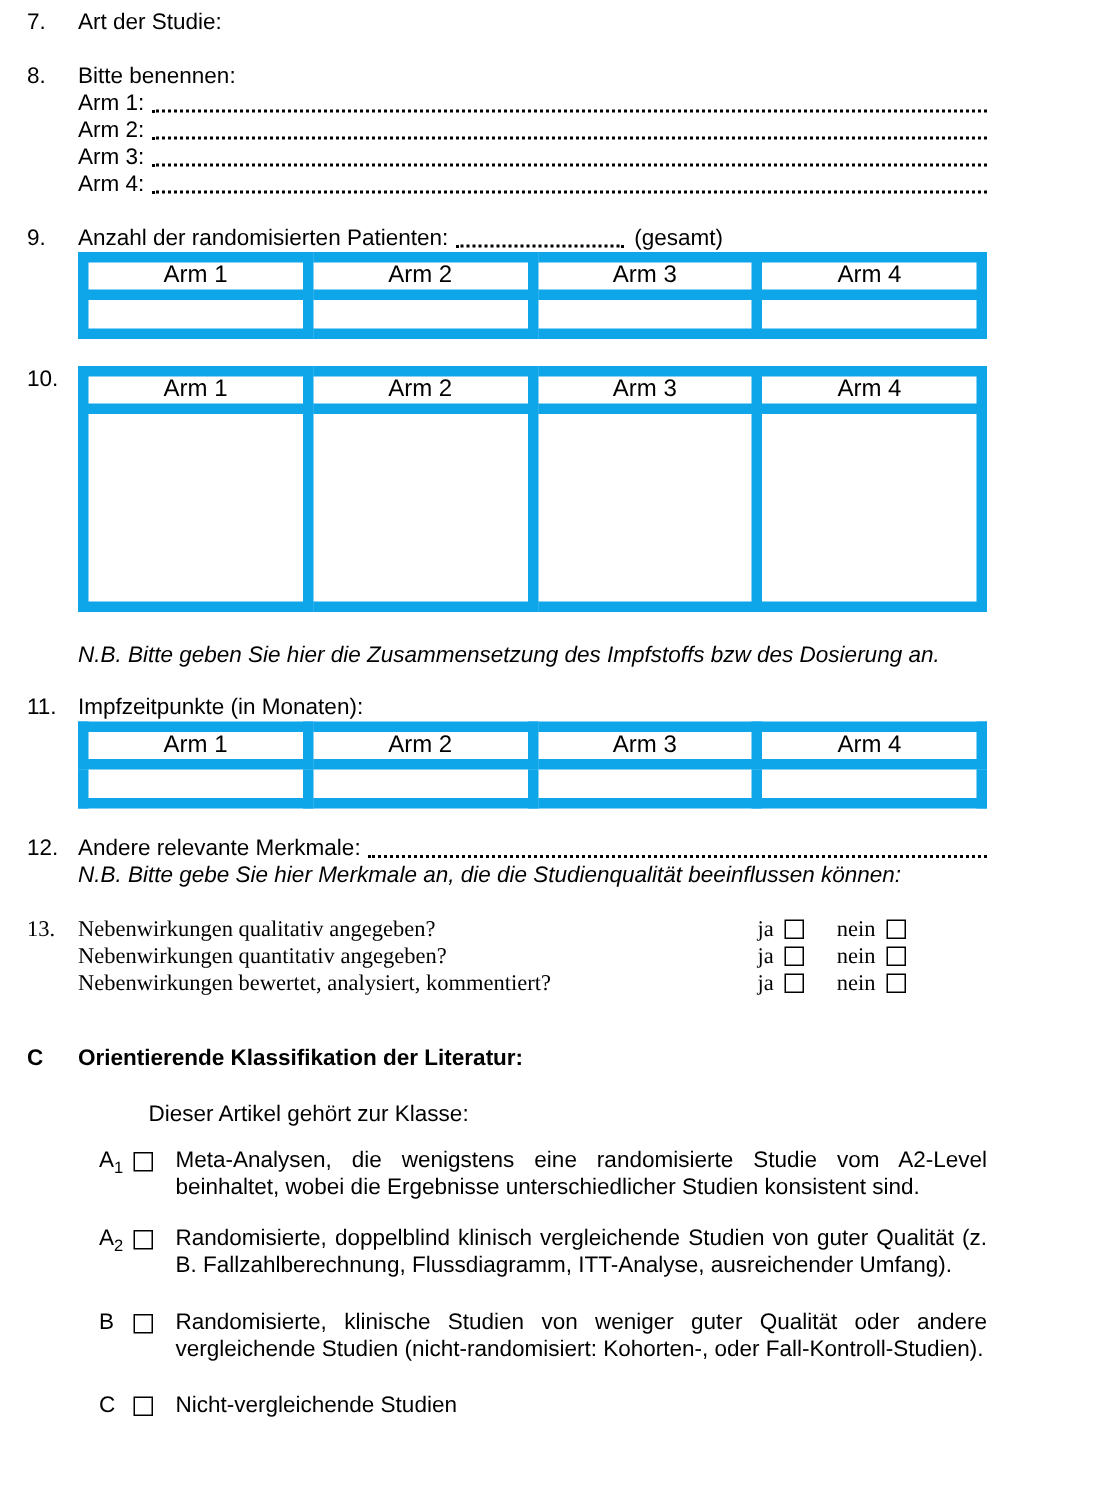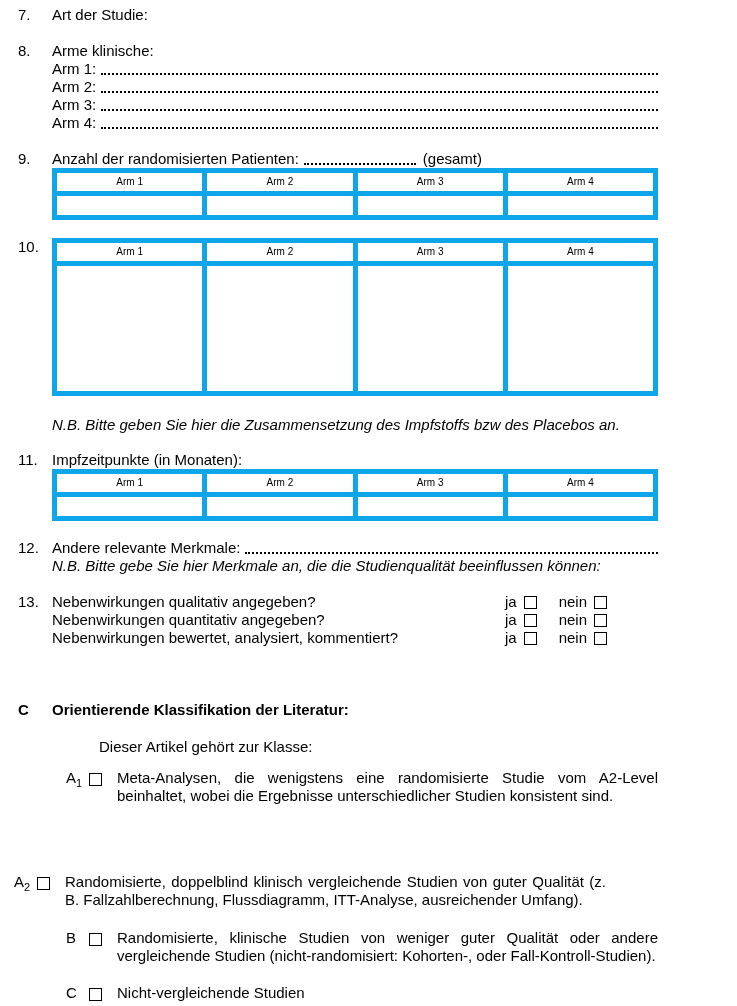--- a/index.html
+++ b/index.html
@@ -30,22 +30,22 @@
     border-bottom:2px dotted #000;
     margin-bottom:3px; margin-left:5px;
   }
   .leader-fixed { flex:0 0 112px; }
   .suffix { margin-left:7px; white-space:nowrap; }
   table.arm-table {
     width:606px; border-collapse:collapse; table-layout:fixed;
     margin-top:0px;
   }
   table.arm-table td {
-    border:5px solid #0ea5e9; padding:0 4px;
-    font-size:10px;
+    border:7px solid #0ea5e9; padding:0 4px;
+    font-size:16px;
   }
   td.hdr { text-align:center; height:17px; }
   td.cell { height:19px; }
   td.cell-tall { height:125px; vertical-align:top; }
   .note { font-style:italic; }
   .note-gap { margin-top:20px; }
   .q13-row { display:flex; }
   .q13-q { flex:0 0 453px; }
   .q13-yes { white-space:nowrap; }
   .q13-no { white-space:nowrap; margin-left:22px; }
@@ -66,21 +66,21 @@
 <div class="item mb-lg">
   <div class="item-num">7.</div>
   <div class="item-body">
     <div>Art der Studie:</div>
   </div>
 </div>
 
 <div class="item mb-lg">
   <div class="item-num">8.</div>
   <div class="item-body">
-    <div>Arme klinische:</div>
+    <div>Bitte benennen:</div>
     <div class="dotrow">
       <span>Arm 1:</span>
       <span class="leader"></span>
     </div>
     <div class="dotrow">
       <span>Arm 2:</span>
       <span class="leader"></span>
     </div>
     <div class="dotrow">
       <span>Arm 3:</span>
@@ -132,21 +132,21 @@
         <td class="hdr">Arm 4</td>
       </tr>
       <tr>
         <td class="cell-tall"></td>
         <td class="cell-tall"></td>
         <td class="cell-tall"></td>
         <td class="cell-tall"></td>
       </tr>
     </tbody>
       </table>
-    <div class="note note-gap">N.B. Bitte geben Sie hier die Zusammensetzung des Impfstoffs bzw des Placebos an.</div>
+    <div class="note note-gap">N.B. Bitte geben Sie hier die Zusammensetzung des Impfstoffs bzw des Dosierung an.</div>
   </div>
 </div>
 
 <div class="item mb-lg">
   <div class="item-num">11.</div>
   <div class="item-body">
     <div>Impfzeitpunkte (in Monaten):</div>
     <table class="arm-table">
       <tbody>
           <tr>
@@ -170,21 +170,21 @@
   <div class="item-num">12.</div>
   <div class="item-body">
     <div class="dotrow">
       <span>Andere relevante Merkmale:</span>
       <span class="leader"></span>
     </div>
     <div class="note">N.B. Bitte gebe Sie hier Merkmale an, die die Studienqualität beeinflussen können:</div>
   </div>
 </div>
 
-<div class="item" style="margin-bottom:54px;">
+<div class="item" style="margin-bottom:32px;font-family:Liberation Serif, serif;">
   <div class="item-num">13.</div>
   <div class="item-body">
     <div class="q13-row">
       <span class="q13-q">Nebenwirkungen qualitativ angegeben?</span>
       <span class="q13-yes"><span>ja</span><span class="checkbox"></span></span>
       <span class="q13-no"><span>nein</span><span class="checkbox"></span></span>
     </div>
     <div class="q13-row">
       <span class="q13-q">Nebenwirkungen quantitativ angegeben?</span>
       <span class="q13-yes"><span>ja</span><span class="checkbox"></span></span>
@@ -212,21 +212,21 @@
   <div class="item-num"></div>
   <div class="item-body">
     <div class="class-item">
       <span><span>A</span><sub>1</sub></span>
       <span class="cb-cell"><span class="checkbox"></span></span>
       <span class="class-text">Meta-Analysen, die wenigstens eine randomisierte Studie vom A2-Level beinhaltet, wobei die Ergebnisse unterschiedlicher Studien konsistent sind.</span>
     </div>
   </div>
 </div>
 
-<div class="item" style="margin-bottom:20px;flex-direction:column;">
+<div class="item" style="margin-bottom:20px;">
   <div class="item-num"></div>
   <div class="item-body">
     <div class="class-item">
       <span><span>A</span><sub>2</sub></span>
       <span class="cb-cell"><span class="checkbox"></span></span>
       <span class="class-text">Randomisierte, doppelblind klinisch vergleichende Studien von guter Qualität (z. B. Fallzahlberechnung, Flussdiagramm, ITT-Analyse, ausreichender Umfang).</span>
     </div>
   </div>
 </div>
 

